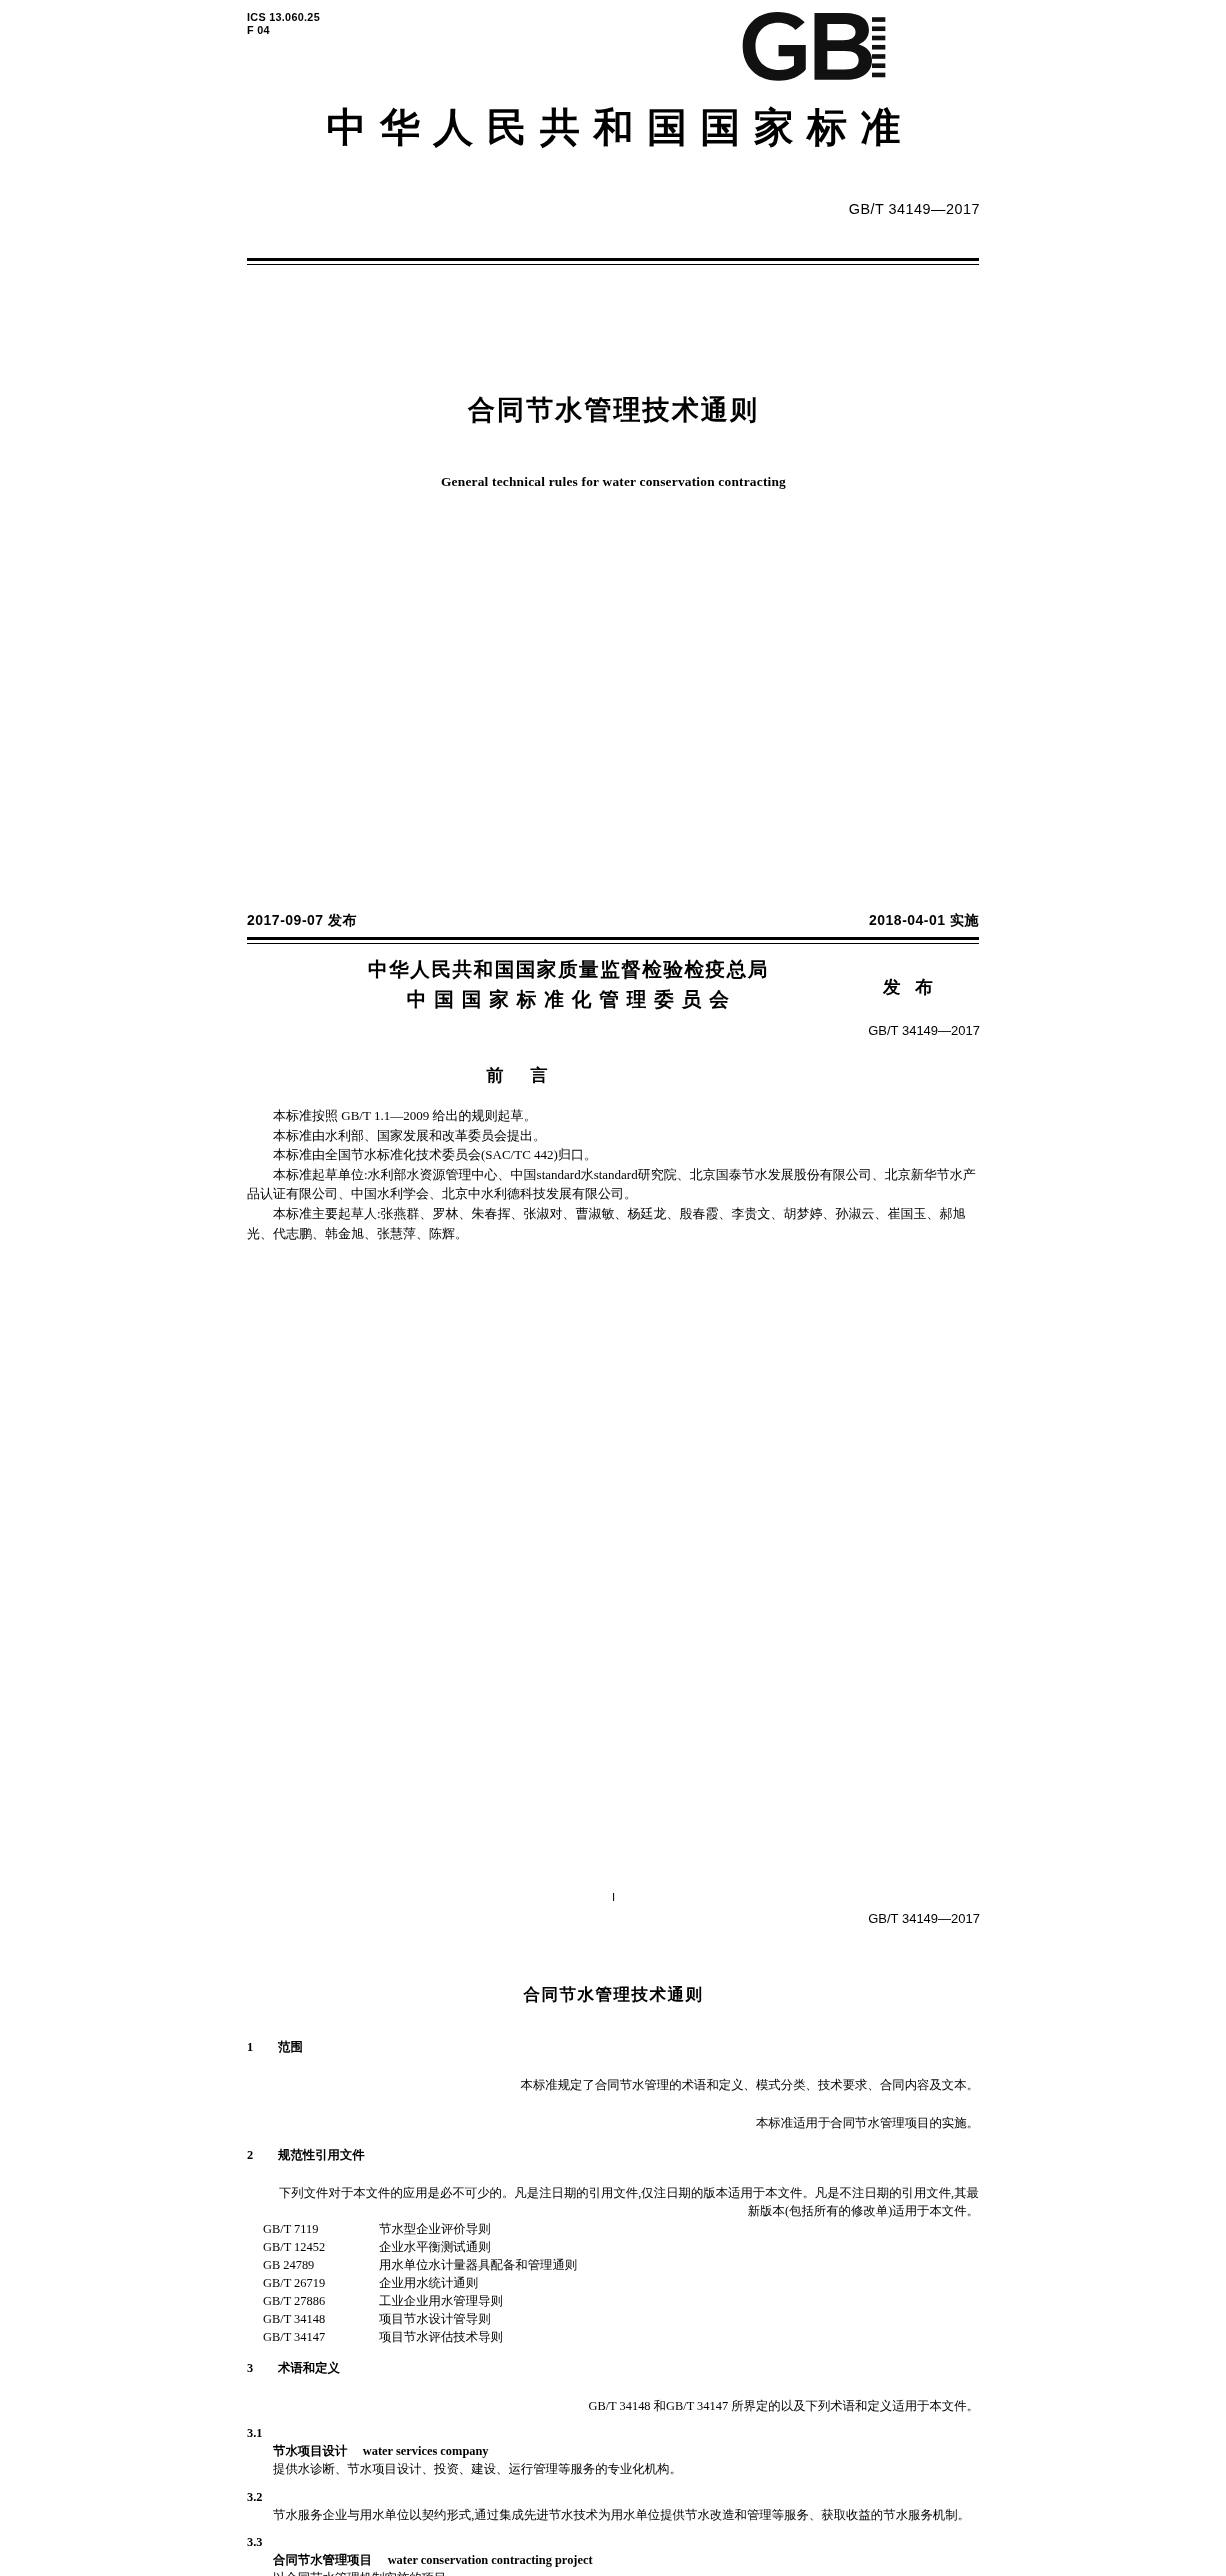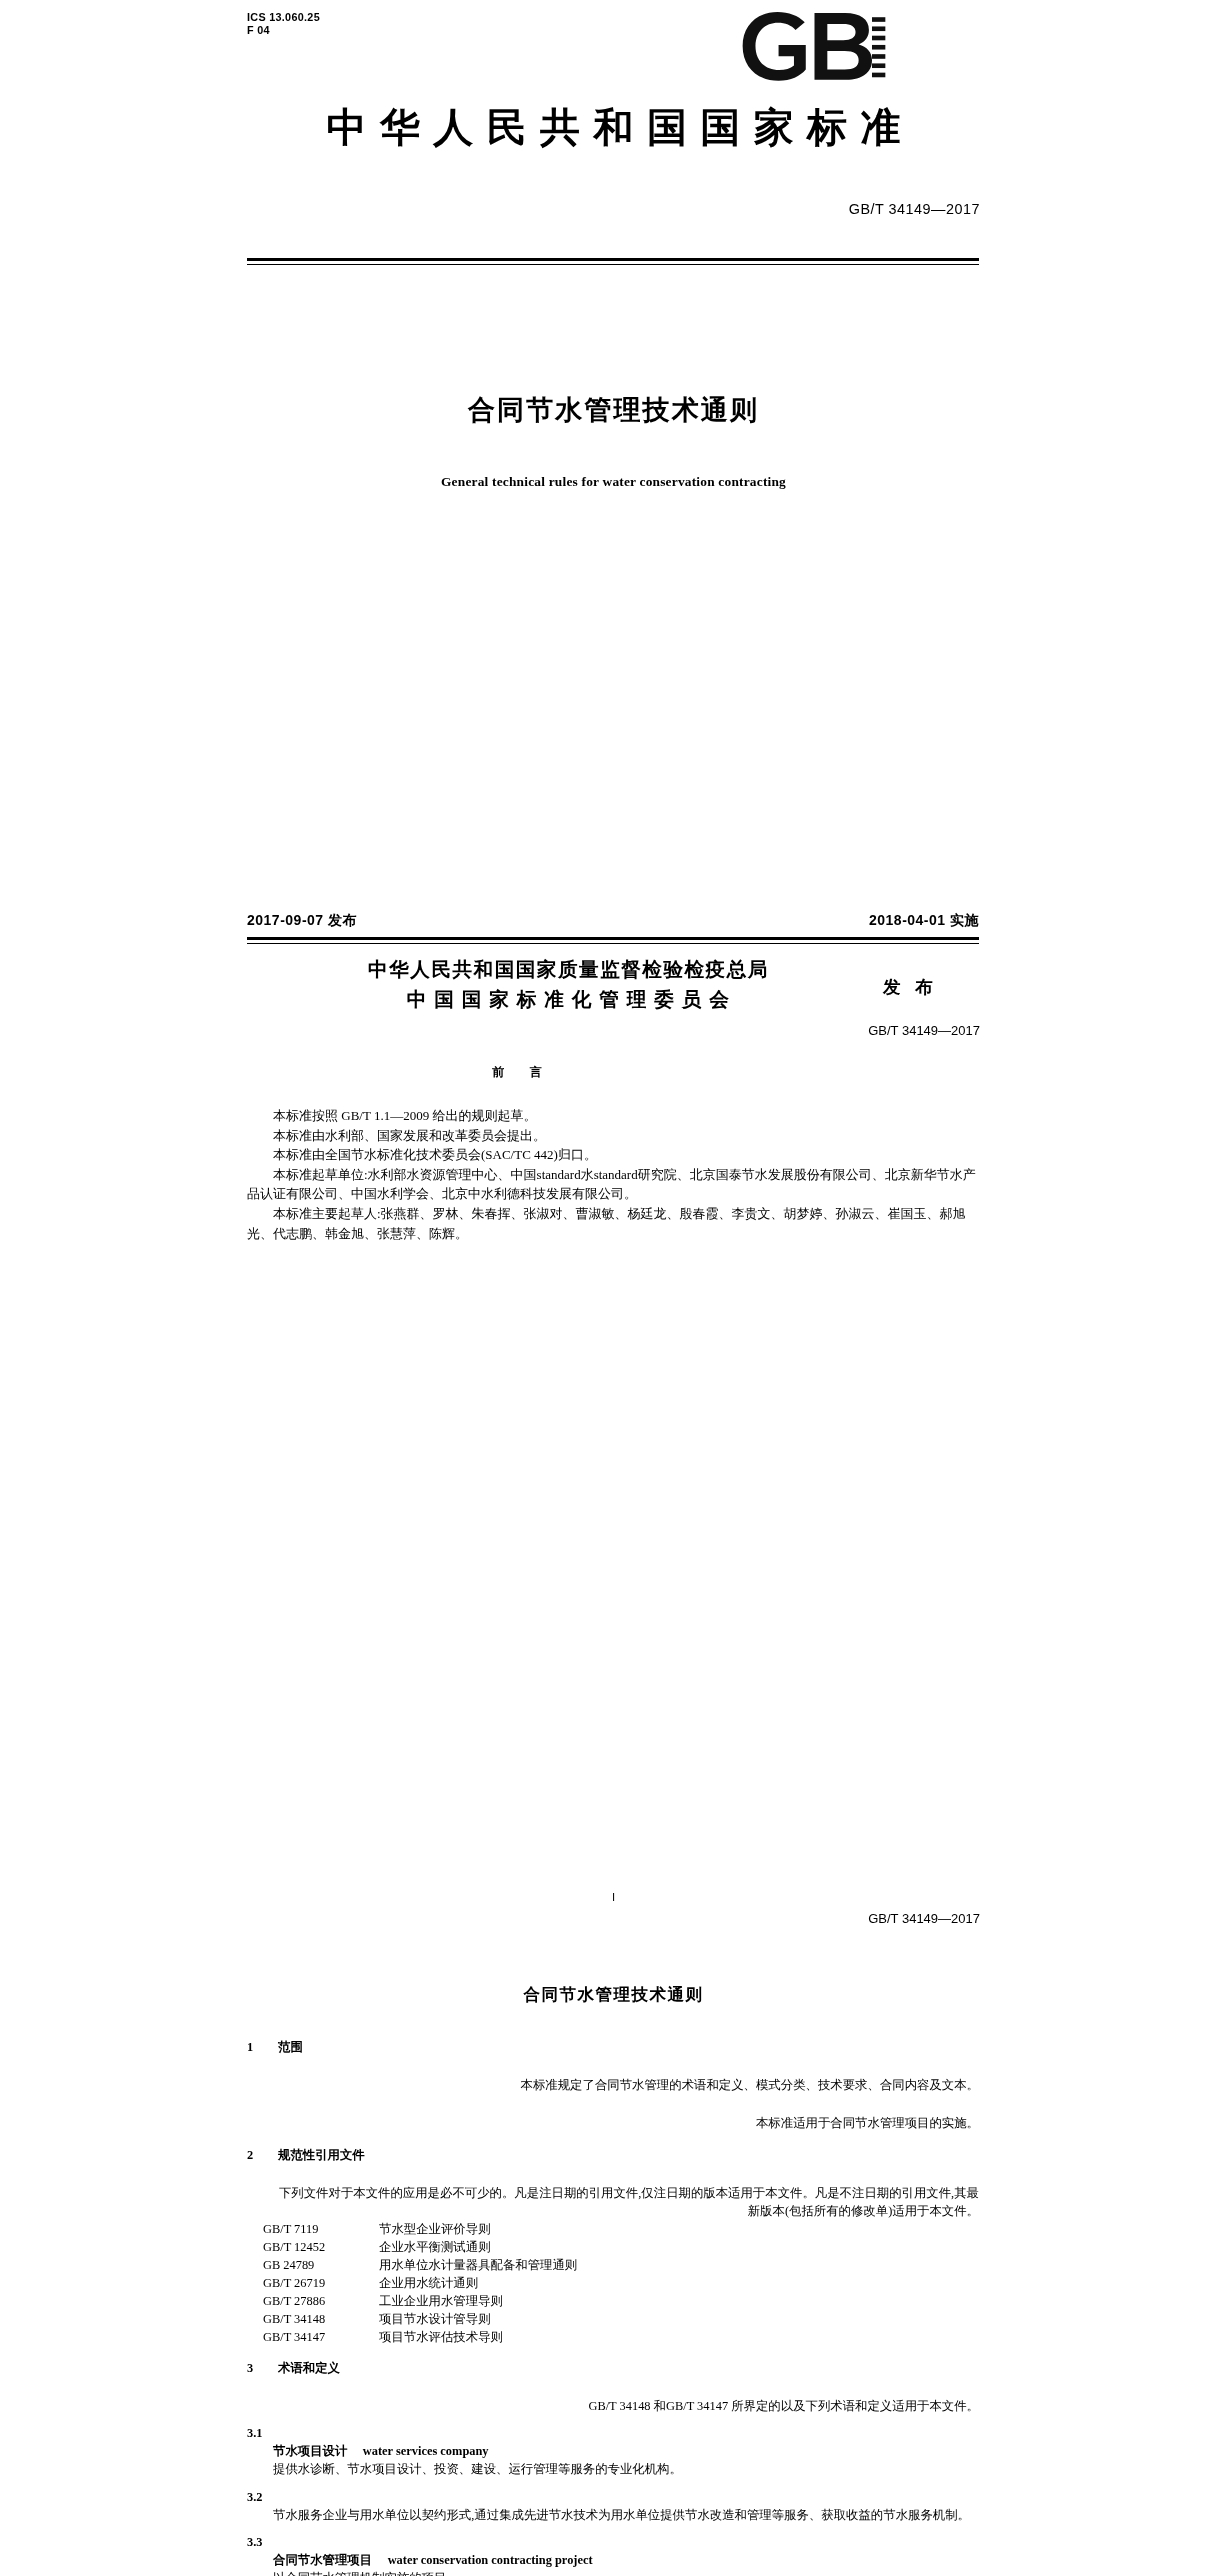--- a/index.html
+++ b/index.html
@@ -32,21 +32,21 @@
   .rule.r4{left:247px;top:943px;width:732px;height:1px;}
 
   .issuer{position:absolute;left:0;top:956px;width:1137px;text-align:center;}
   .issuer .l1{font-weight:bold;font-size:19.6px;letter-spacing:1.5px;}
   .issuer .l2{font-weight:bold;font-size:19.6px;letter-spacing:1.5px;margin-top:3.1px;}
   .issuer-fabu{position:absolute;right:289px;top:975px;font-weight:bold;font-size:17.5px;letter-spacing:5.2px;}
 
   
   .fw{position:relative;width:1227px;height:994px;}
   .fw-head{position:absolute;right:247px;top:10.3px;font-family:"Liberation Sans",sans-serif;font-size:13px;}
-  .fw-title{position:absolute;left:0;top:59px;width:1034px;text-align:center;font-weight:bold;font-size:12px;letter-spacing:11.3px;text-indent:11.3px;}
+  .fw-title{position:absolute;left:0;top:59px;width:1034px;text-align:center;font-weight:bold;font-size:17px;letter-spacing:11.3px;text-indent:11.3px;}
   .fw-body{position:absolute;left:247px;top:98px;width:732px;font-size:13px;line-height:19.6px;}
   .fw-body p{margin:0;text-indent:26px;}
   .fw-foot-num{position:absolute;left:0;top:922px;width:1227px;text-align:center;font-family:"Liberation Sans",sans-serif;font-size:11.3px;}
   .fw-foot-std{position:absolute;right:247px;top:942px;font-family:"Liberation Sans",sans-serif;font-size:13px;}
 
   
   .mt{position:relative;width:1227px;height:1252px;}
   .mt-title{position:absolute;left:0;top:20.6px;width:1227px;text-align:center;font-weight:bold;font-size:16.5px;letter-spacing:1.5px;}
   .mt-body{position:absolute;left:247px;top:62px;width:732px;font-size:12.4px;line-height:18px;}
   .mt-body .sec{font-weight:bold;margin-top:13.4px;display:flex;}

